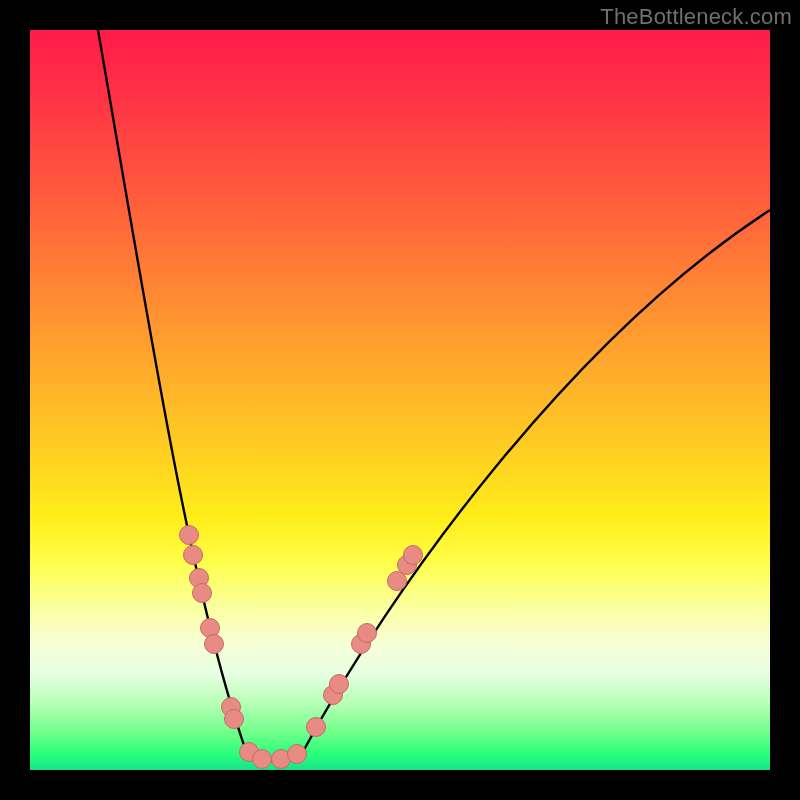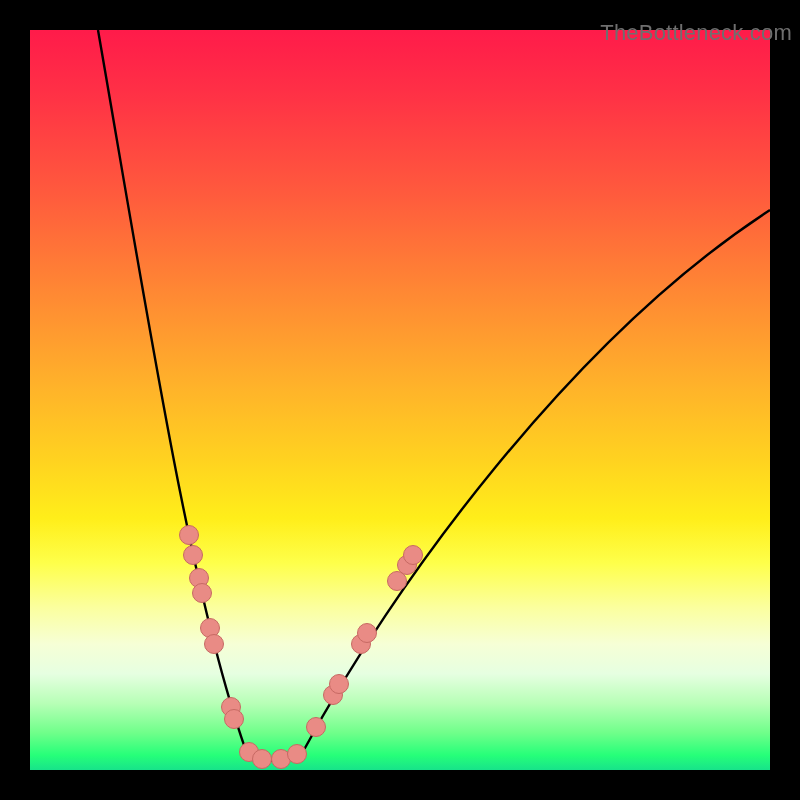--- a/index.html
+++ b/index.html
@@ -39,21 +39,21 @@
       #f6ffd6 83%,
       #e6ffe1 87%,
       #b7ffb6 91%,
       #6fff8a 95%,
       #26ff79 98%,
       #17e38a 100%
     );
   }
   .watermark {
     position: absolute;
-    top: 20px;
+    top: 4px;
     right: 8px;
     color: #6f6f6f;
     font-size: 22px;
     letter-spacing: 0.2px;
     font-weight: 500;
     user-select: none;
   }
   svg.curve {
     position: absolute;
     left: 0;

